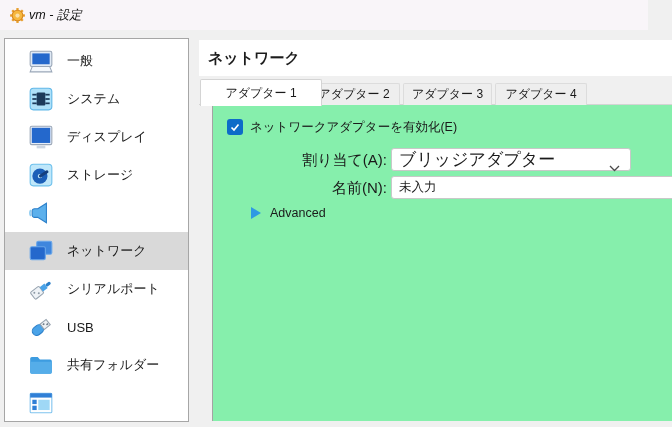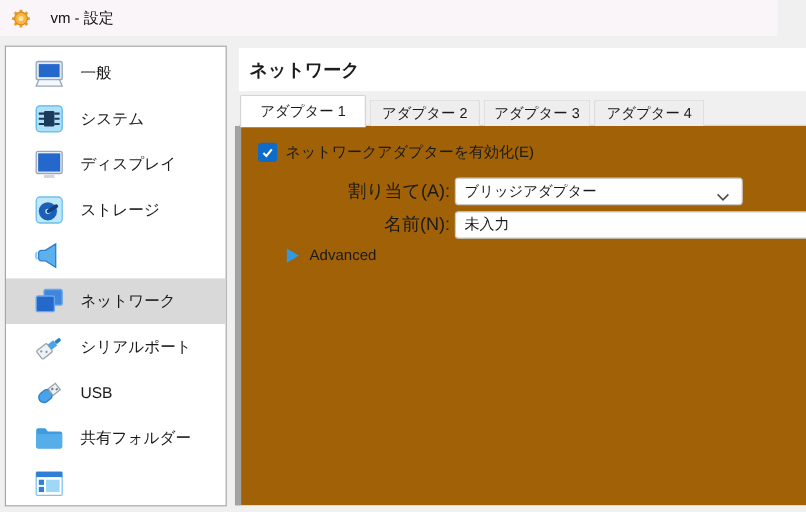--- a/index.html
+++ b/index.html
@@ -10,21 +10,21 @@
     font-family: "Liberation Sans", "DejaVu Sans", sans-serif;
     color: #1a1a1a;
     overflow: hidden;
   }
 
   
   .titlebar {
     position: absolute; left: 0; top: 0; width: 648px; height: 30px;
     background: #f9f5f9;
     display: flex; align-items: center;
-    padding-left: 9px; gap: 16px;
+    padding-left: 9px; gap: 3px; font-style: italic;
   }
   .titlebar .title { font-size: 12.5px; color: #111; }
 
   
   .sidebar {
     position: absolute; left: 4px; top: 38px; width: 185px; bottom: 5px;
     background: #ffffff;
     border: 1px solid #a6a6a6;
     padding-top: 3px;
     overflow: hidden;
@@ -63,29 +63,29 @@
   .tab.selected {
     top: 3px; height: 27px; z-index: 3;
     background: #ffffff;
     border: 1px solid #d4d4d4; border-bottom: none;
   }
   .tab.plain {
     top: 7px; height: 22px; z-index: 1;
     background: #eeeeee;
     border: 1px solid #dcdcdc; border-bottom: none;
   }
-  .tab1 { left: 1px;  width: 105px; }
+  .tab1 { left: 1px;  width: 122px; }
   .tab2 { left: 109px; width: 92px; }
   .tab3 { left: 204px; width: 89px; }
   .tab4 { left: 296px; width: 92px; }
 
   .content {
-    position: absolute; left: 196px; top: 105px; right: 0; height: 316px;
-    background: #a16207;
-    border-left: 5px solid #a3a3a3;
+    position: absolute; left: 212px; top: 105px; right: 0; height: 316px;
+    background: #86efac;
+    border-left: 1px solid #a3a3a3;
     overflow: hidden;
   }
 
   .checkbox {
     position: absolute; left: 14px; top: 14px;
     width: 16px; height: 16px; border-radius: 3px;
     background: #0d6cc8;
     display: flex; align-items: center; justify-content: center;
     cursor: default;
   }
@@ -100,21 +100,21 @@
   }
   .lbl-attach { left: 0; top: 43px; }
   .lbl-name   { left: 0; top: 71px; }
 
   .combo {
     position: absolute; left: 178px; top: 43px;
     width: 240px; height: 23px;
     background: #ffffff;
     border: 1px solid #c8c8c8; border-radius: 3px;
     display: flex; align-items: center;
-    padding-left: 7px; font-size: 12px;
+    padding-left: 7px; font-size: 17px;
     cursor: default;
   }
   .combo .chev { position: absolute; right: 10px; top: 8px; }
 
   .name-field {
     position: absolute; left: 178px; top: 71px;
     width: 312px; height: 23px;              
     background: #ffffff;
     border: 1px solid #c8c8c8; border-radius: 3px 0 0 3px;
     display: flex; align-items: center;

